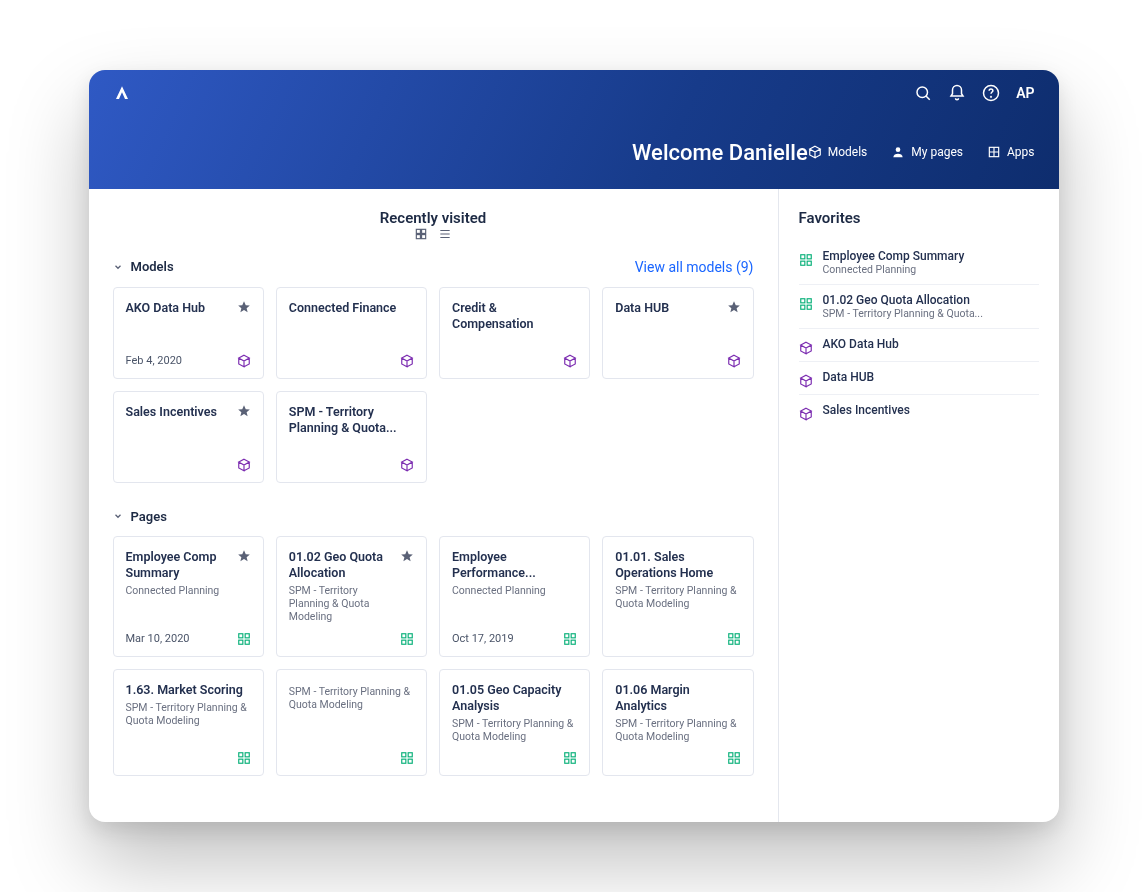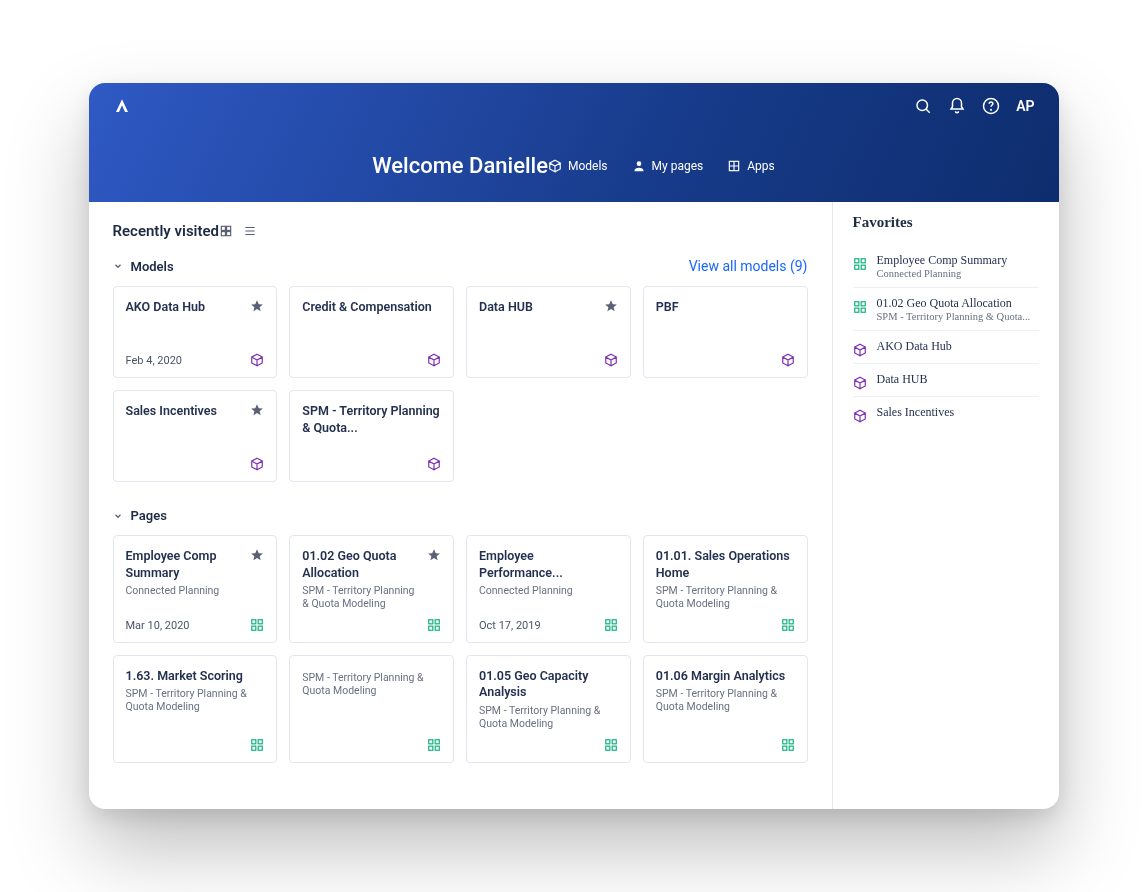--- a/index.html
+++ b/index.html
@@ -23,31 +23,31 @@
   .header {
     background:linear-gradient(115deg,#2f59c4 0%, #173b8a 60%, #0e2d6e 100%);
     color:#fff;
     padding:14px 24px 24px 24px;
   }
   .topbar { display:flex; align-items:center; justify-content:space-between; }
   .logo { width:18px; height:18px; }
   .topicons { display:flex; align-items:center; gap:16px; }
   .topicons svg { width:18px; height:18px; stroke:#fff; fill:none; }
   .avatar { font-size:14px; font-weight:600; color:#fff; }
-  .headerRow2 { display:flex; align-items:center; justify-content:center; margin-top:38px; }
+  .headerRow2 { display:flex; align-items:center; justify-content:flex-end; margin-top:38px; }
   .welcome { font-size:22px; font-weight:500; }
   .navlinks { display:flex; align-items:center; gap:24px; font-size:12px; }
   .navlink { display:flex; align-items:center; gap:6px; cursor:pointer; }
   .navlink svg { width:14px; height:14px; }
 
   .body { display:flex; }
   .main { flex:1; padding:20px 24px; border-right:1px solid #e4e7ee; }
-  .side { width:226px; padding:12px 20px;font-family:Liberation Serif, serif; }
-
-  .sectionHead { display:flex; align-items:center; justify-content:flex-start; margin-bottom:18px; }
+  .side { width:280px; padding:20px 20px; }
+
+  .sectionHead { display:flex; align-items:center; justify-content:space-between; margin-bottom:18px;flex-direction:column; }
   .sectionTitle { font-size:15px; font-weight:600; color:#1d2a44; }
   .viewToggles { display:flex; gap:10px; color:#6a7081; }
   .viewToggles svg { width:14px; height:14px; cursor:pointer; }
 
   .groupHead { display:flex; align-items:center; justify-content:space-between; margin:8px 0 12px 0; }
   .groupLeft { display:flex; align-items:center; gap:8px; cursor:pointer; font-weight:600; font-size:13px;}
   .chev { width:10px; height:10px; }
   .viewAll { color:#1a66ff; font-size:14px; cursor:pointer; }
 
   .grid { display:grid; grid-template-columns:repeat(4, 1fr); gap:12px; margin-bottom:26px; }
@@ -218,53 +218,53 @@
      <div class="cardBottom">
        <span class="cardDate">Feb 4, 2020</span>
        <svg class="cardIcon purple" viewBox="0 0 24 24">
                 <use href="#i-cube"></use>
               </svg>
      </div>
    </div>
           <div class="card">
      <div class="cardTop">
        <div>
+         <div class="cardTitle">Connected Finance</div>
+       </div>
+
+     </div>
+     <div class="cardBottom">
+       <span class="cardDate"></span>
+       <svg class="cardIcon purple" viewBox="0 0 24 24">
+                <use href="#i-cube"></use>
+              </svg>
+     </div>
+   </div>
+          <div class="card">
+     <div class="cardTop">
+       <div>
          <div class="cardTitle">Credit &amp; Compensation</div>
        </div>
 
      </div>
      <div class="cardBottom">
        <span class="cardDate"></span>
        <svg class="cardIcon purple" viewBox="0 0 24 24">
                 <use href="#i-cube"></use>
               </svg>
      </div>
    </div>
           <div class="card">
      <div class="cardTop">
        <div>
          <div class="cardTitle">Data HUB</div>
        </div>
        <svg class="star grey" viewBox="0 0 24 24">
                 <use href="#i-star"></use>
               </svg>
-     </div>
-     <div class="cardBottom">
-       <span class="cardDate"></span>
-       <svg class="cardIcon purple" viewBox="0 0 24 24">
-                <use href="#i-cube"></use>
-              </svg>
-     </div>
-   </div>
-          <div class="card">
-     <div class="cardTop">
-       <div>
-         <div class="cardTitle">PBF</div>
-       </div>
-
      </div>
      <div class="cardBottom">
        <span class="cardDate"></span>
        <svg class="cardIcon purple" viewBox="0 0 24 24">
                 <use href="#i-cube"></use>
               </svg>
      </div>
    </div>
           <div class="card">
      <div class="cardTop">

